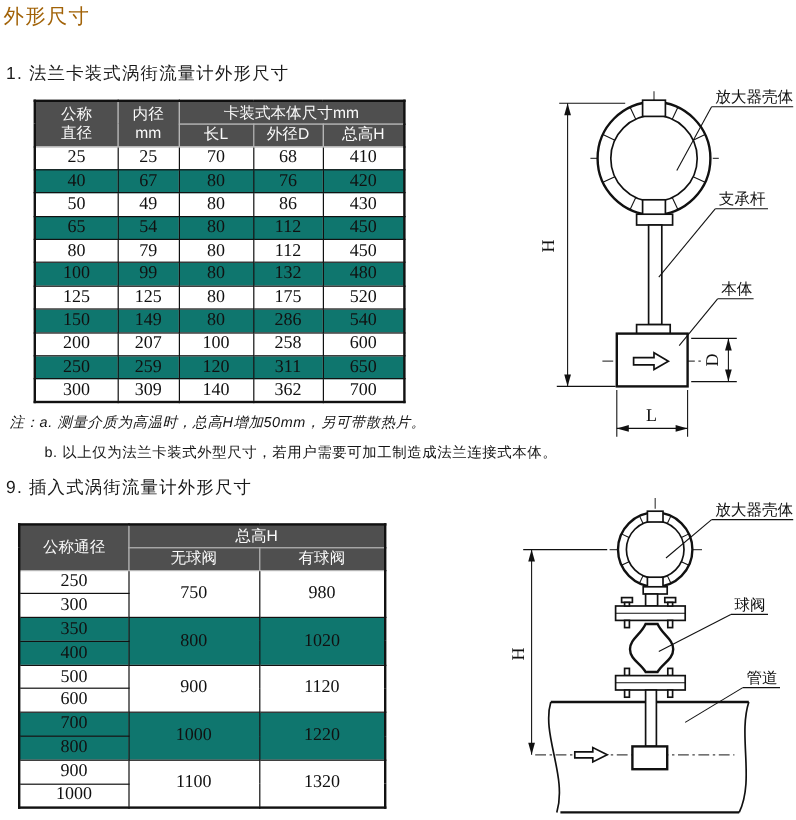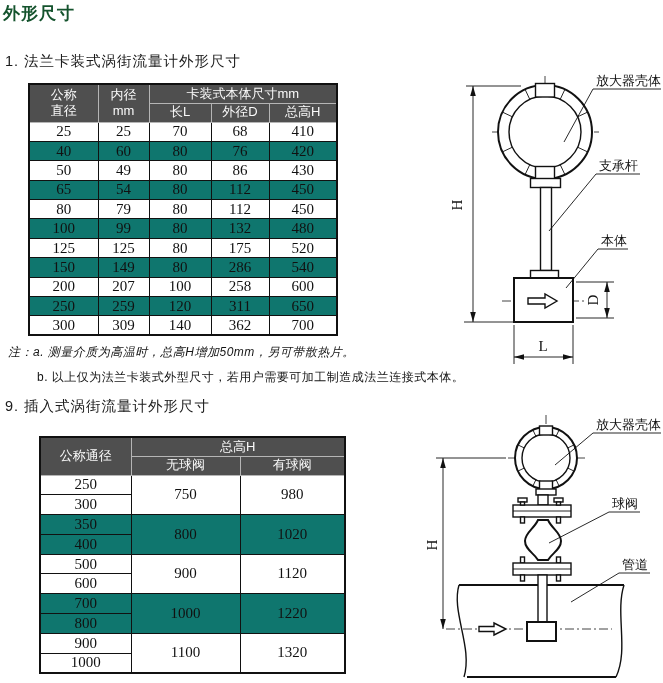--- a/index.html
+++ b/index.html
@@ -1,28 +1,28 @@
 <!DOCTYPE html>
 <html><head>
 <meta charset="utf-8">
 <style>
   html,body{margin:0;padding:0;background:#fff;}
   body{width:663px;height:683px;position:relative;overflow:hidden;
        font-family:"Liberation Sans","DejaVu Sans",sans-serif;color:#111;}
 
-  .page-title{position:absolute;left:3px;top:2px;font-size:17px;font-weight:700;
-              color:#14532d;letter-spacing:1px;}
+  .page-title{position:absolute;left:3px;top:2px;font-size:17px;font-weight:400;
+              color:#a16207;letter-spacing:1px;}
   .sec-heading{position:absolute;font-size:14.5px;color:#1a1a1a;letter-spacing:1px;}
   #h-sec1{left:5px;top:52px;}
   #h-sec2{left:5px;top:397px;}
 
   table{position:absolute;border-collapse:collapse;table-layout:fixed;
         border:2px solid #111;text-align:center;}
   #table1{left:28px;top:83px;width:308px;}
-  #table2{left:39px;top:436px;width:305px;padding-left:32px;}
+  #table2{left:15px;top:436px;width:305px;padding-left:32px;}
   th{background:#4f4f4f;color:#fafafa;font-weight:normal;font-size:13px;
      border:1px solid #b5b5b5;padding:0;line-height:1.25;
      font-family:"Liberation Sans","DejaVu Sans",sans-serif;}
   .pre{white-space:pre-line;}
   #table1 thead tr{height:19px;}
   #table2 thead tr{height:19px;}
   td{border:1px solid #111;padding:0;font-size:15px;line-height:1;
      font-family:"Liberation Serif","DejaVu Serif",serif;color:#111;}
   #table1 tbody tr{height:19.4px;text-align:center;}
   #table2 tbody tr{height:19.8px;}
@@ -76,21 +76,21 @@
   <tbody id="t1body">
       <tr>
         <td>25</td>
         <td>25</td>
         <td>70</td>
         <td>68</td>
         <td>410</td>
       </tr>
       <tr class="shaded">
         <td>40</td>
-        <td>60</td>
+        <td>67</td>
         <td>80</td>
         <td>76</td>
         <td>420</td>
       </tr>
       <tr>
         <td>50</td>
         <td>49</td>
         <td>80</td>
         <td>86</td>
         <td>430</td>

